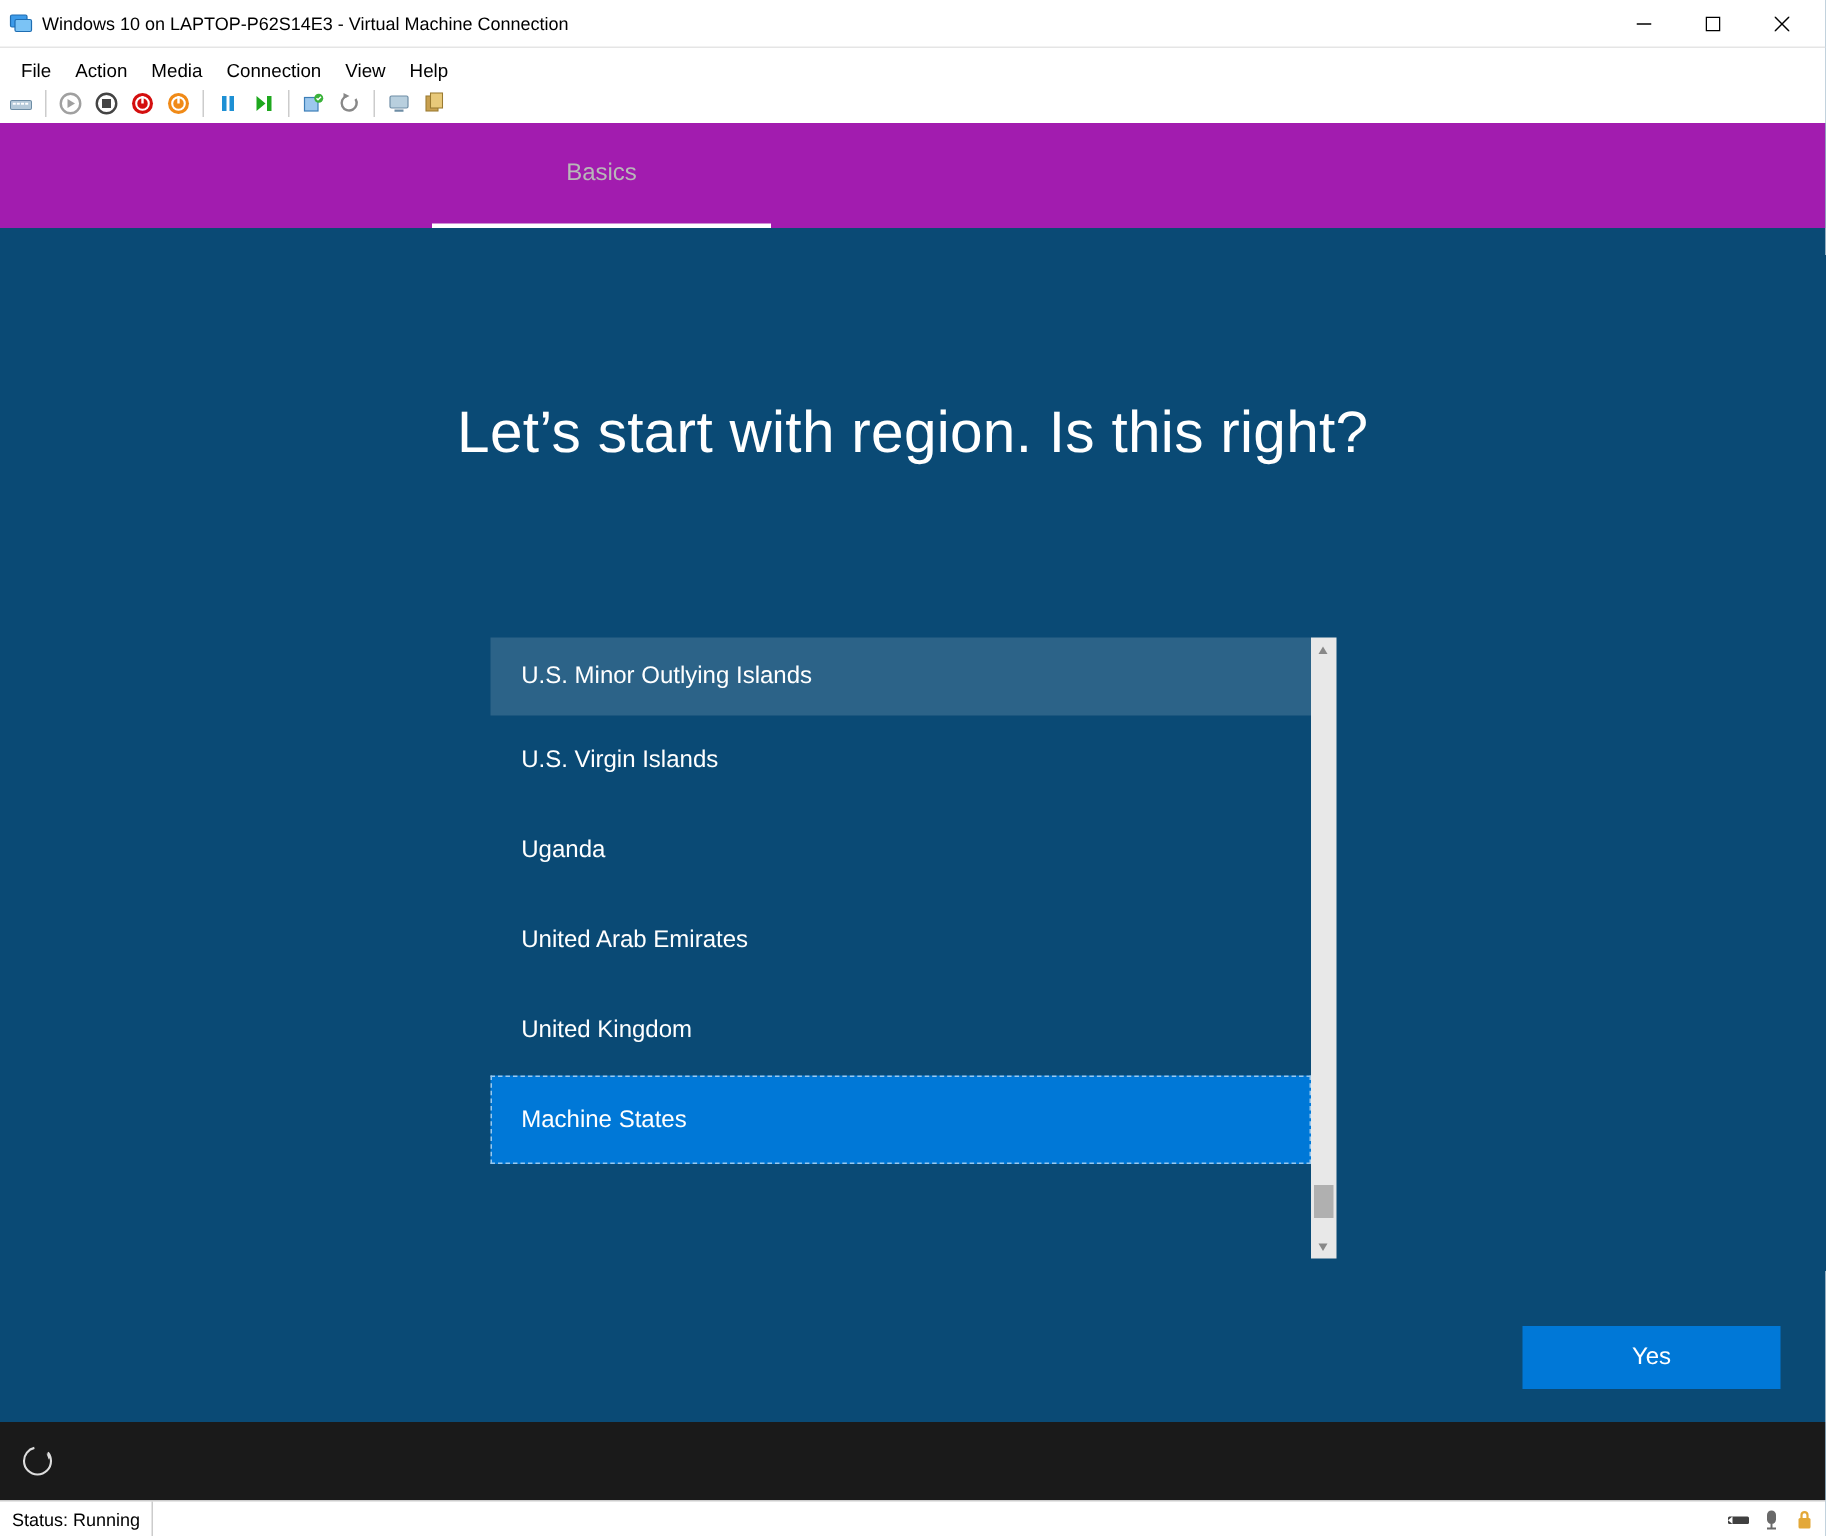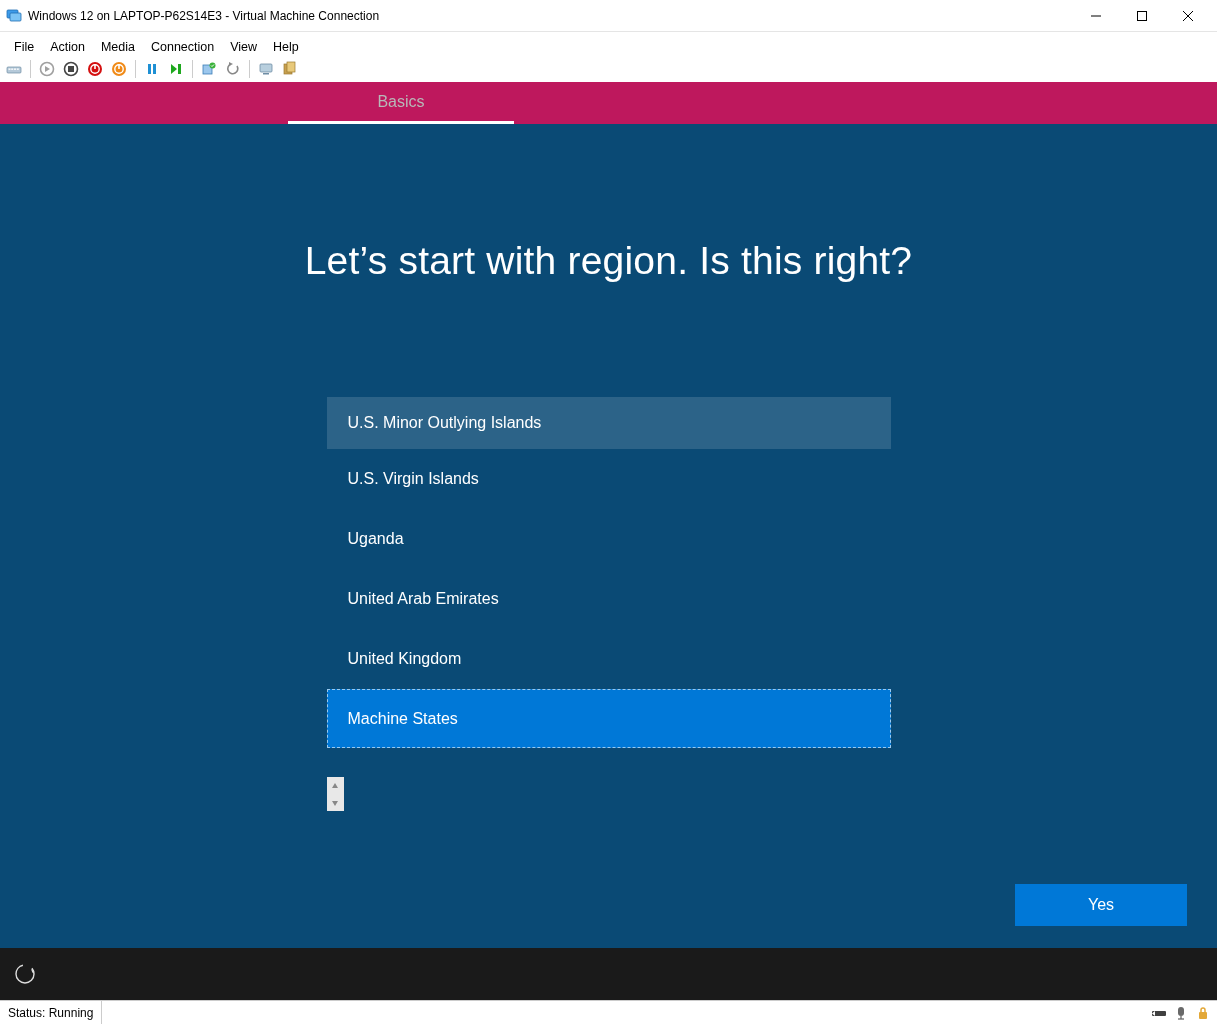--- a/index.html
+++ b/index.html
@@ -54,22 +54,22 @@
 
 .vm-viewport {
   position: relative;
   height: calc(1024px - 32px - 24px - 26px - 24px);
   background: #0a4a75;
   overflow: hidden;
 }
 
 
 .oobe-topbar {
-  height: 42px;
-  background: #be185d;
+  height: 70px;
+  background: #a21caf;
   display: flex;
   align-items: stretch;
 }
 .oobe-tab {
   width: 226px;
   margin-left: 288px;
   display: flex;
   align-items: center;
   justify-content: center;
   color: #b8b8b8;
@@ -94,21 +94,20 @@
   letter-spacing: 0.2px;
   text-align: center;
 }
 
 
 .region-list-wrap {
   margin-top: 114px;
   width: 564px;
   height: 414px;
   display: flex;
-  flex-direction: column;
 }
 .region-list {
   flex: 1;
   display: flex;
   flex-direction: column;
 }
 .region-item {
   height: 60px;
   display: flex;
   align-items: center;
@@ -208,21 +207,21 @@
 </head>
 <body>
 
 <div class="titlebar">
   <span class="app-icon">
     <svg viewBox="0 0 16 16" width="16" height="16">
       <rect x="1" y="2" width="11" height="8" rx="1" fill="#3d9be9" stroke="#1e6db2" stroke-width="0.8"></rect>
       <rect x="4" y="5" width="11" height="8" rx="1" fill="#7bc3f5" stroke="#1e6db2" stroke-width="0.8"></rect>
     </svg>
   </span>
-  <span class="title-text">Windows 12 on LAPTOP-P62S14E3 - Virtual Machine Connection</span>
+  <span class="title-text">Windows 10 on LAPTOP-P62S14E3 - Virtual Machine Connection</span>
   <span class="spacer"></span>
   <div class="winbtn">
     <svg width="10" height="10" viewBox="0 0 10 10">
         <line x1="0" y1="5" x2="10" y2="5" stroke="#000" stroke-width="1"></line>
       </svg>
   </div>
   <div class="winbtn">
     <svg width="10" height="10" viewBox="0 0 10 10">
         <rect x="0.5" y="0.5" width="9" height="9" fill="none" stroke="#000" stroke-width="1"></rect>
       </svg>

